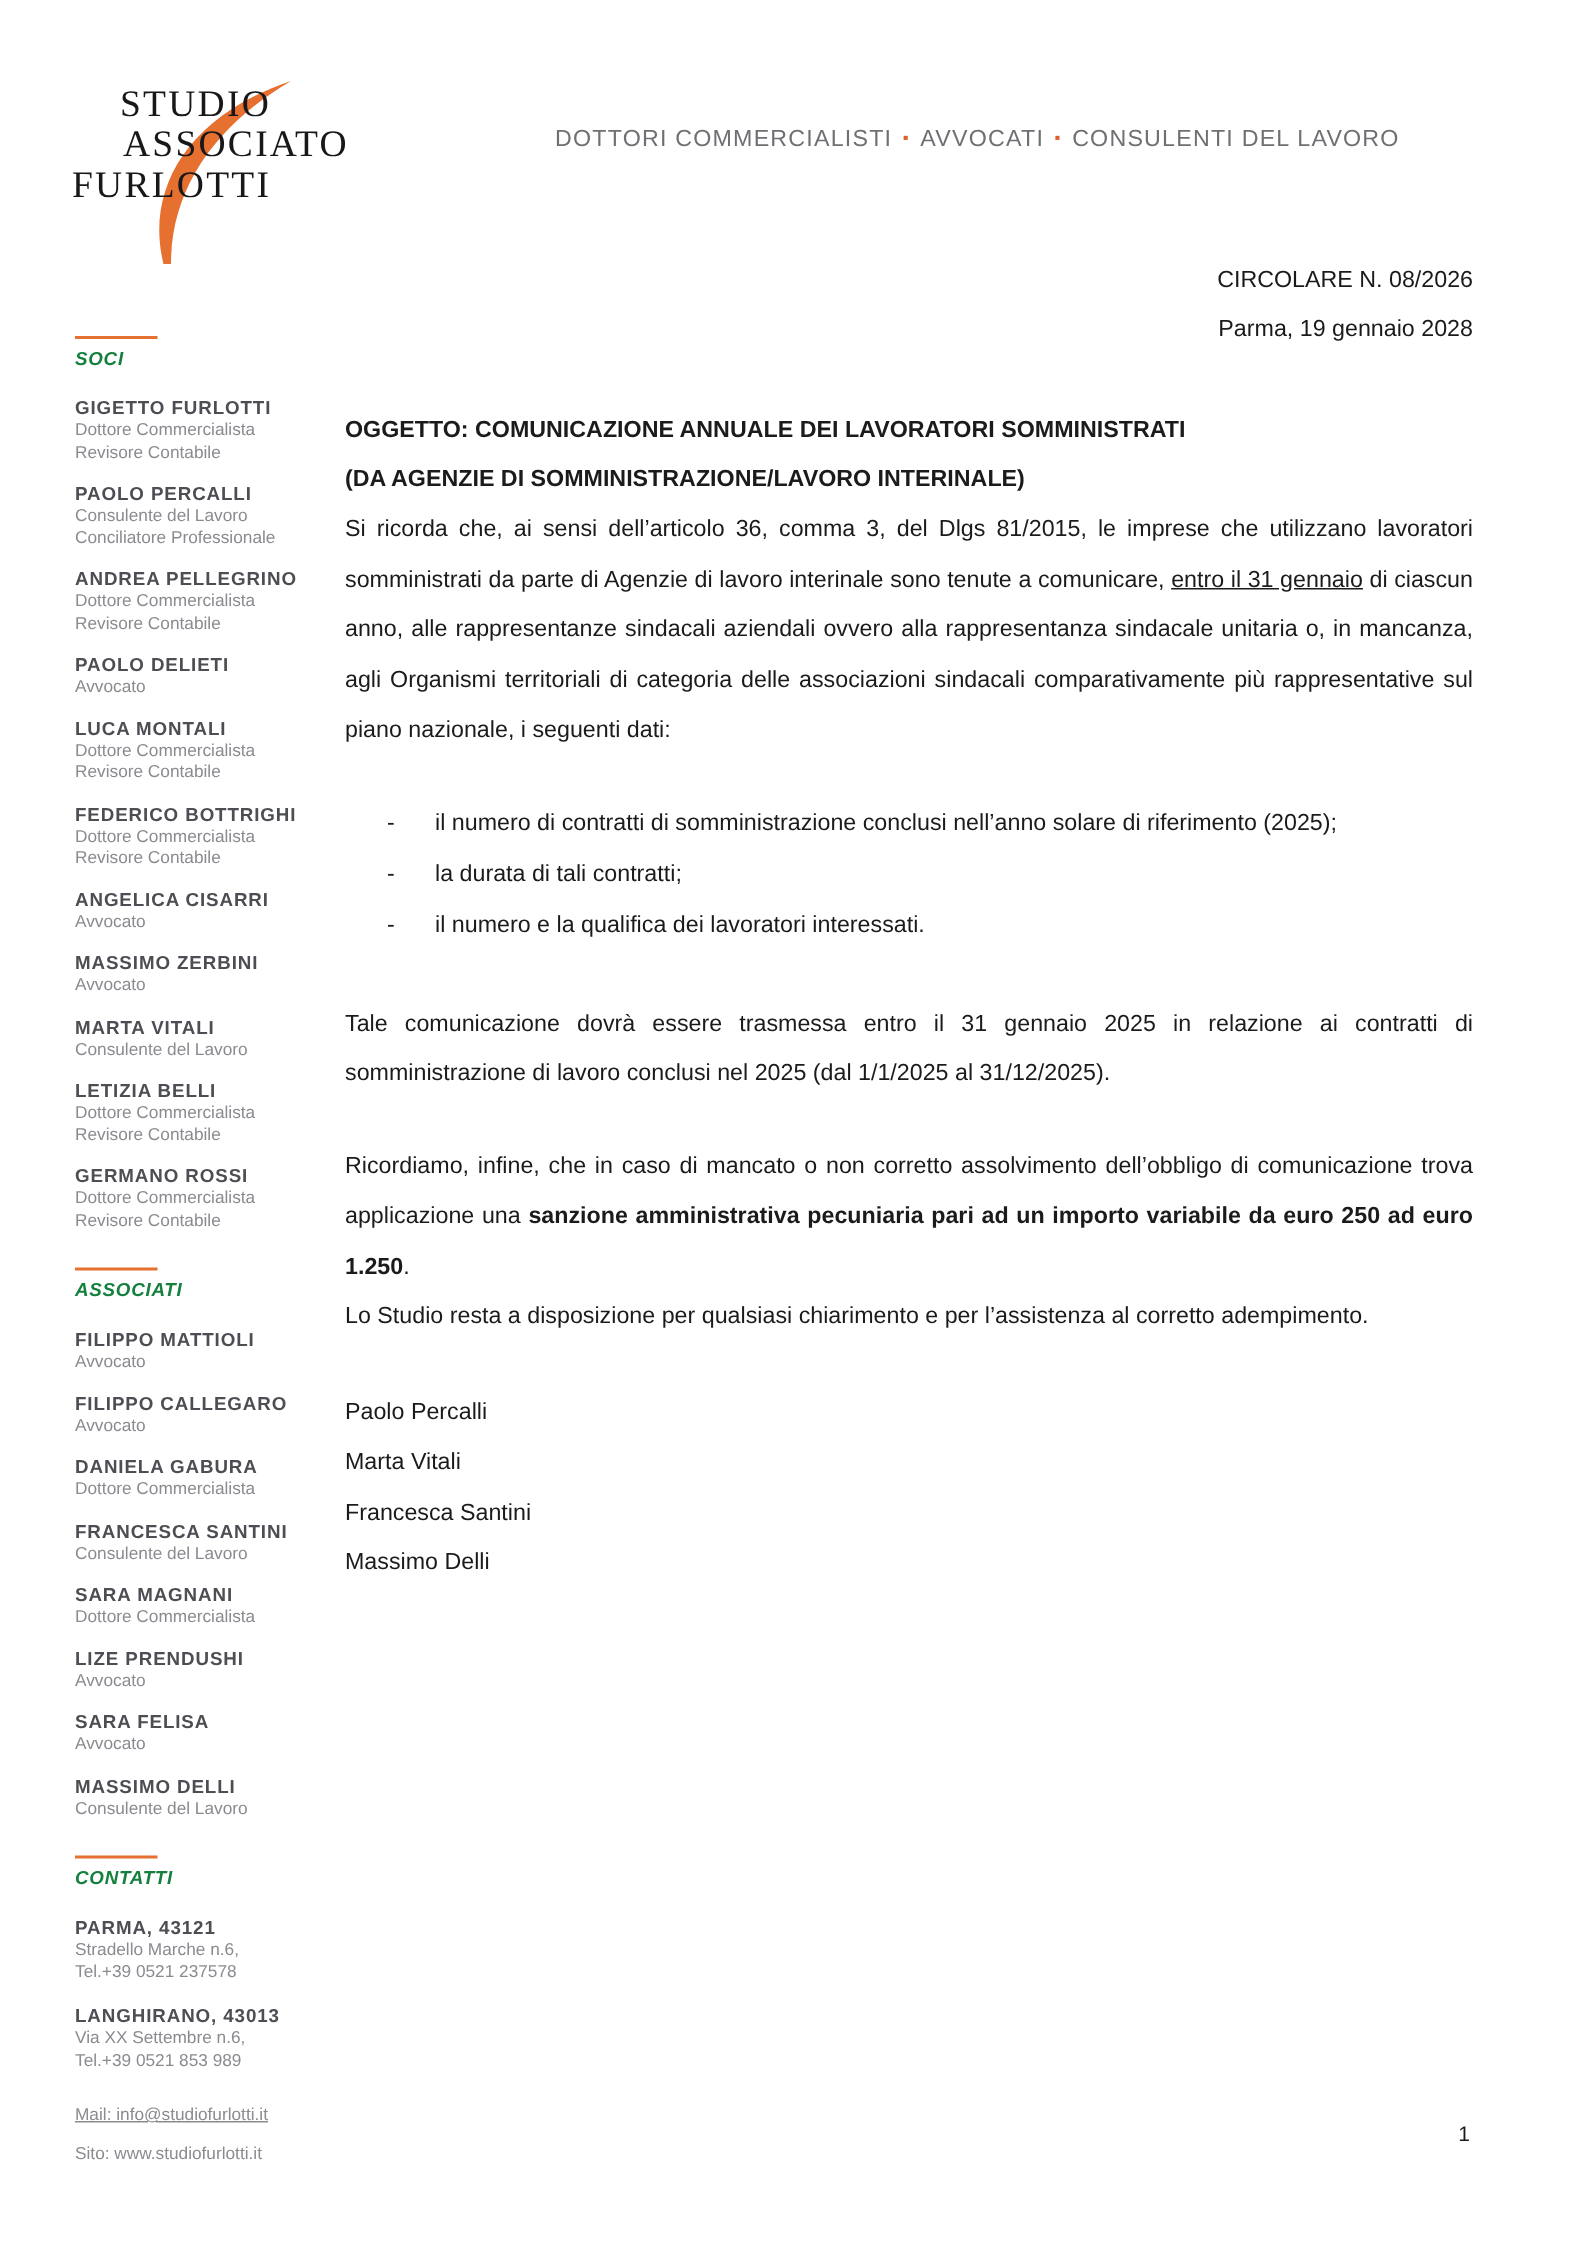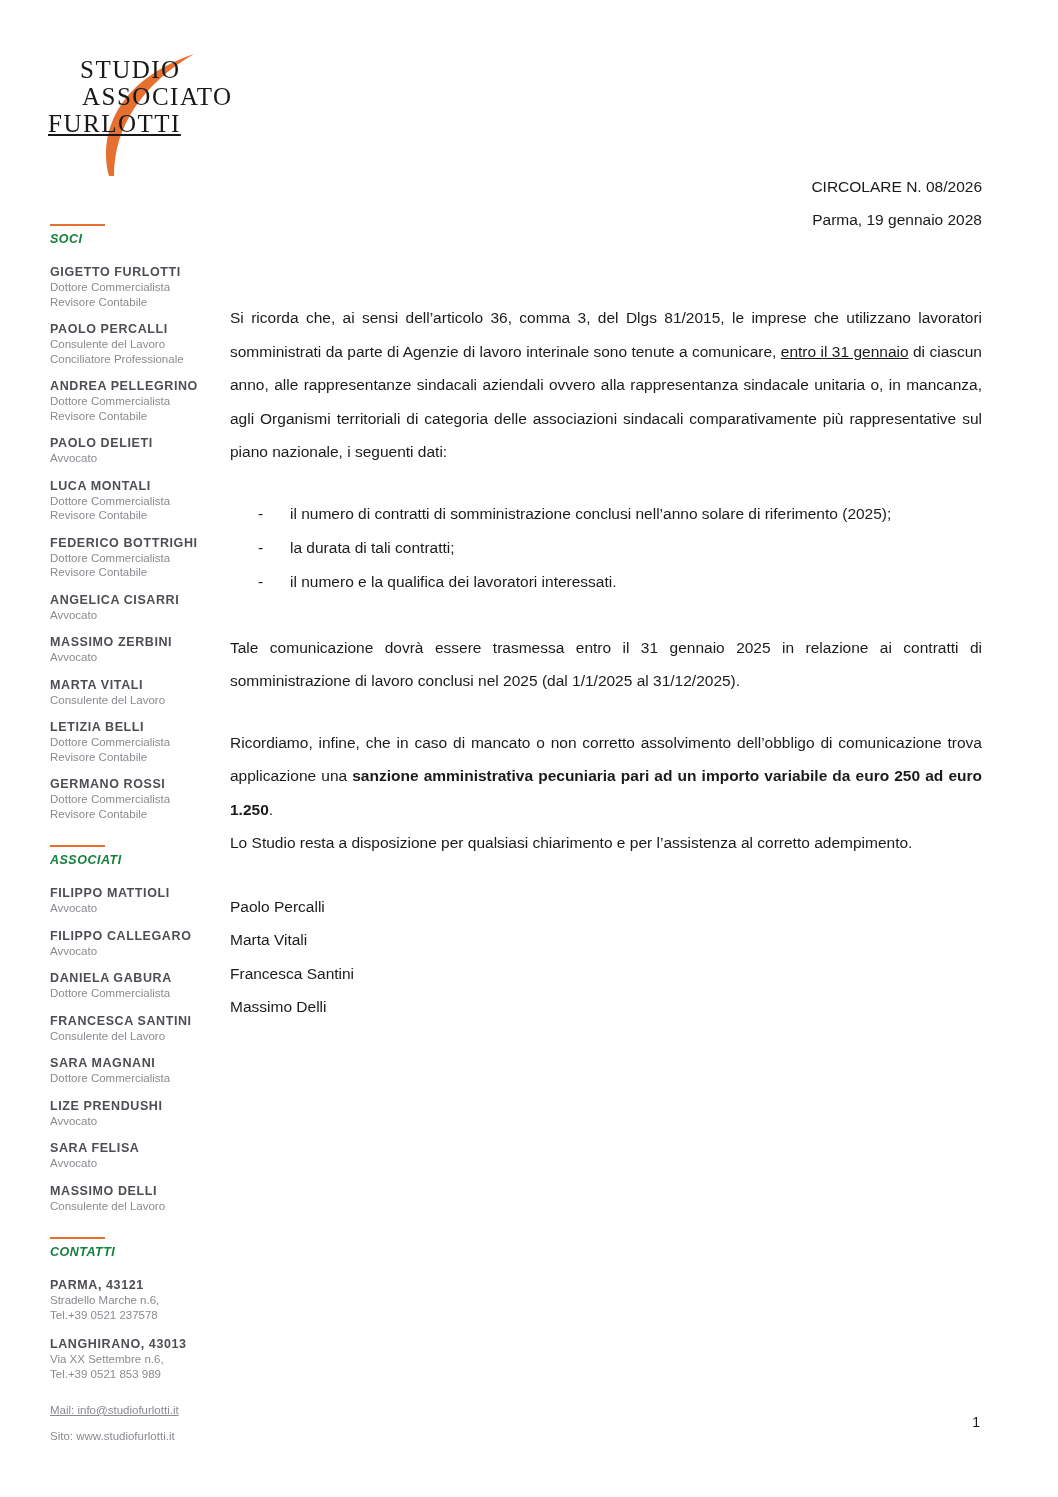--- a/index.html
+++ b/index.html
@@ -14,21 +14,21 @@
   .logo{position:absolute;left:48px;top:56px;width:200px;height:130px;}
   .swoosh{position:absolute;left:47px;top:-2px;width:99px;height:122px;z-index:1;}
   .logo-line{
     position:relative;z-index:2;
     font-family:"Liberation Serif",serif;
     font-size:25px;line-height:27px;
     letter-spacing:1.5px;color:#18181a;white-space:nowrap;
   }
   .logo-line.l1{margin-left:32px;}
   .logo-line.l2{margin-left:34px;}
-  .logo-line.l3{margin-left:0;text-decoration:underline;}
+  .logo-line.l3{margin-left:0;}
   
   .services{
     position:absolute;left:370px;top:84px;width:640px;
     font-size:15.5px;letter-spacing:.8px;color:#6f7074;white-space:nowrap;
   }
   .service-bullet{color:#de5f2c;font-size:11px;vertical-align:2px;margin:0 7px;}
   .circ-num,.dateline{
     position:absolute;right:76px;text-align:right;
     font-weight:normal;font-size:15.5px;color:#1a1a1a;white-space:nowrap;
   }
@@ -52,21 +52,21 @@
   .office{margin-bottom:14px;}
   .contact-line{font-size:11.5px;color:#8a8b90;line-height:14px;margin-top:12px;white-space:nowrap;}
   .contact-line.first{margin-top:22px;text-decoration:underline;}
   
   .content{
     position:absolute;left:230px;top:270px;width:752px;
     font-size:15.5px;color:#1b1b1b;
   }
   .subject{font-weight:bold;line-height:33px;}
   .para{text-align:justify;line-height:33.5px;margin:0;}
-  .p1{margin-top:31px;}
+  .p1{}
   .p2{margin-top:32px;}
   .p3{margin-top:28px;}
   .p4{}
   .u{text-decoration:underline;}
   .b{font-weight:bold;}
   .bullets{list-style:none;margin:28px 0 0 0;padding:0;}
   .bullet{position:relative;padding-left:60px;line-height:34px;text-align:justify;}
   .dash{position:absolute;left:28px;}
   .signatures{margin-top:30px;}
   .signature{line-height:33.5px;}
@@ -80,20 +80,21 @@
 
   <div class="logo">
     <svg class="swoosh" viewBox="0 0 99 122" xmlns="http://www.w3.org/2000/svg">
       <path d="M 14 122 C 2 74, 28 24, 99 0 C 48 30, 19 72, 19 122 Z" fill="#e5702f"></path>
     </svg>
     <div class="logo-line l1">STUDIO</div>
     <div class="logo-line l2">ASSOCIATO</div>
     <div class="logo-line l3">FURLOTTI</div>
   </div>
 
+  <div class="services" id="services"><span>DOTTORI COMMERCIALISTI</span><span class="service-bullet">▪</span><span>AVVOCATI</span><span class="service-bullet">▪</span><span>CONSULENTI DEL LAVORO</span></div>
 
   <div class="circ-num">CIRCOLARE N. 08/2026</div>
   <div class="dateline">Parma, 19 gennaio 2028</div>
 
   <aside class="sidebar">
     <div id="sections">
   <section class="sb-section">
     <div class="rule"></div>
     <div class="section-title">SOCI</div>
     <div class="members">
@@ -223,20 +224,24 @@
         <div class="member-role">Via XX Settembre n.6,</div>
         <div class="member-role">Tel.+39 0521 853 989</div>
       </div>
 
       <div class="contact-line first">Mail: info@studiofurlotti.it</div>
       <div class="contact-line">Sito: www.studiofurlotti.it</div>
     </div>
   </aside>
 
   <main class="content">
+    <div class="subject">
+      <div>OGGETTO: COMUNICAZIONE ANNUALE DEI LAVORATORI SOMMINISTRATI</div>
+      <div>(DA AGENZIE DI SOMMINISTRAZIONE/LAVORO INTERINALE)</div>
+    </div>
 
     <p class="para p1"><span>Si ricorda che, ai sensi dell’articolo 36, comma 3, del Dlgs 81/2015, le imprese che utilizzano lavoratori somministrati da parte di Agenzie di lavoro interinale sono tenute a comunicare, </span><span class="u">entro il 31 gennaio</span><span> di ciascun anno, alle rappresentanze sindacali aziendali ovvero alla rappresentanza sindacale unitaria o, in mancanza, agli Organismi territoriali di categoria delle associazioni sindacali comparativamente più rappresentative sul piano nazionale, i seguenti dati:</span></p>
 
     <ul class="bullets" id="bullets">
         <li class="bullet"><span class="dash">-</span><span>il numero di contratti di somministrazione conclusi nell’anno solare di riferimento (2025);</span></li>
         <li class="bullet"><span class="dash">-</span><span>la durata di tali contratti;</span></li>
         <li class="bullet"><span class="dash">-</span><span>il numero e la qualifica dei lavoratori interessati.</span></li>
       </ul>
 
     <p class="para p2">Tale comunicazione dovrà essere trasmessa entro il 31 gennaio 2025 in relazione ai contratti di somministrazione di lavoro conclusi nel 2025 (dal 1/1/2025 al 31/12/2025).</p>

